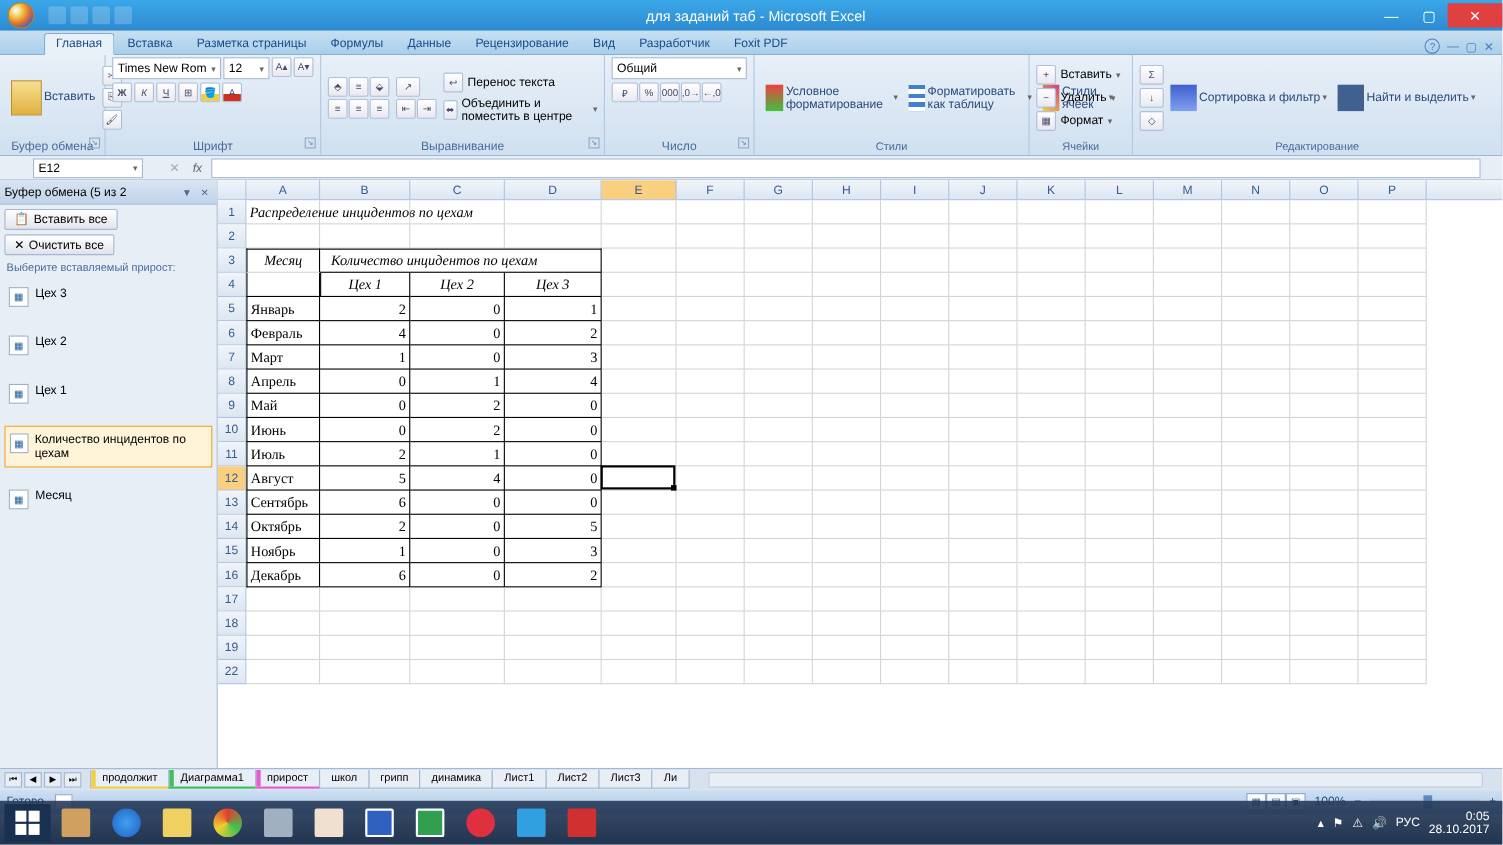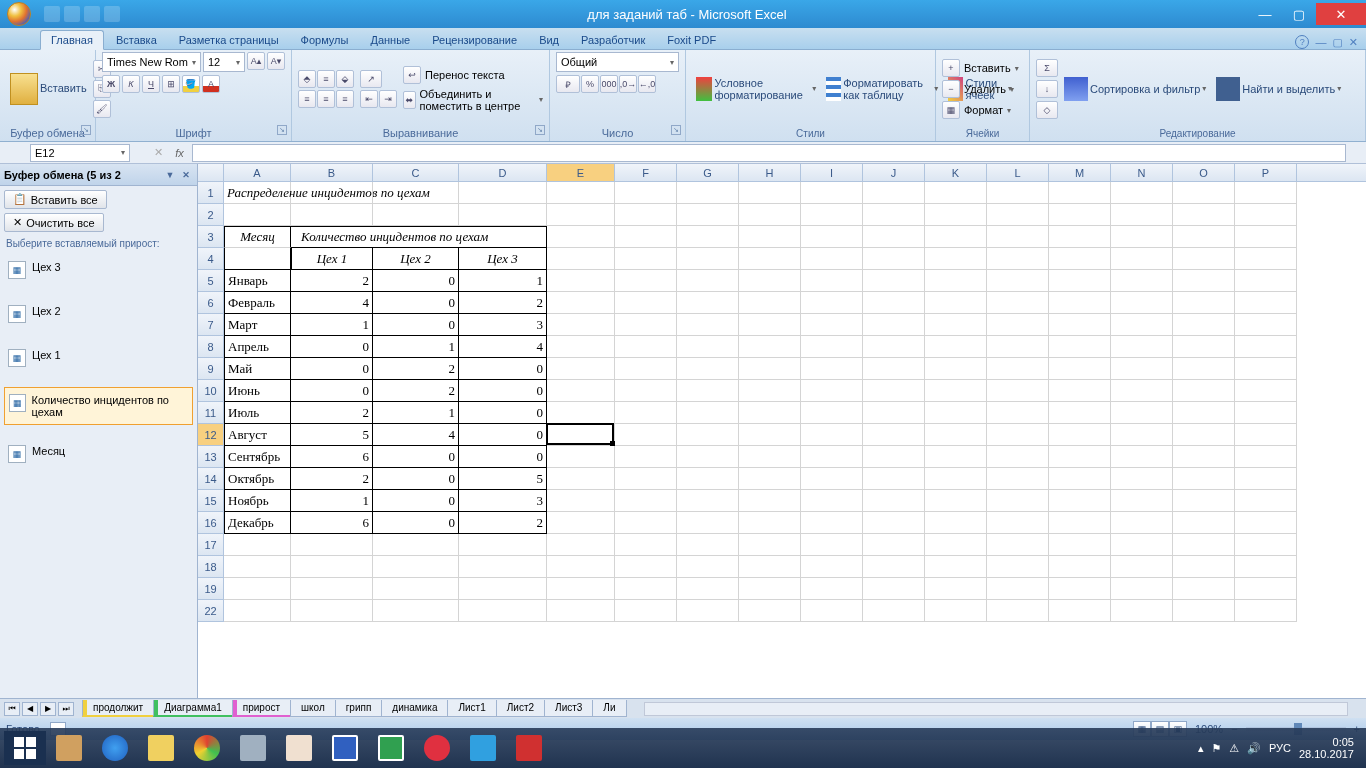--- a/index.html
+++ b/index.html
@@ -43,21 +43,21 @@
 .namebar { height: 22px; background: #e8eef6; display: flex; align-items: center; border-bottom: 1px solid #b0c0d8; padding-left: 30px;}
 .name-box { width: 100px; height: 18px; background: #fff; border: 1px solid #a8b8d0; padding: 0 4px; display:flex; align-items:center; justify-content:space-between;}
 .fx-label { padding: 0 8px; font-style: italic; color: #666; }
 .formula-input { flex: 1; height: 18px; background: #fff; border: 1px solid #a8b8d0; margin-right: 20px; padding:0 4px;}
 
 
 .main { display: flex; height: 534px; }
 
 
 .clip-pane { width: 198px; background: #e8eef6; border-right: 1px solid #a0b4d0; display: flex; flex-direction: column; }
-.clip-head { height: 22px; background: linear-gradient(#d8e4f2,#c0d4ea); display:flex; align-items:center; justify-content:space-between; padding:0 4px; border-bottom:1px solid #a0b4d0; font-size:11px;font-weight:bold;}
+.clip-head { height: 22px; background: linear-gradient(#d8e4f2,#c0d4ea); display:flex; align-items:center; justify-content:space-between; padding:0 4px; border-bottom:1px solid #a0b4d0; font-size:11px;}
 .clip-head-btns { display:flex; gap:2px;}
 .clip-head-btn { width:14px; height:14px; display:flex; align-items:center; justify-content:center; font-size:9px; color:#4a6a9a;}
 .clip-actions { padding: 4px; display: flex; gap: 4px; flex-direction:column; align-items:flex-start;}
 .clip-act-btn { padding: 2px 8px; background: linear-gradient(#fff,#e0e4ea); border: 1px solid #a8b8d0; border-radius: 2px; display:flex; align-items:center; gap:4px;}
 .clip-hint { padding: 2px 6px; color: #4a6a9a; font-size:10px;}
 .clip-items { flex:1; padding: 4px; overflow:auto;}
 .clip-item { padding: 6px 4px; display: flex; align-items: flex-start; gap: 6px; margin-bottom:14px;}
 .clip-item.sel { border: 1px solid #f0a030; background: #fff4d8; }
 .clip-item-ico { width: 18px; height: 18px; background: #fff; border:1px solid #a0b0c0; display:flex; align-items:center; justify-content:center; font-size:9px; color:#2060a0;}
 .clip-foot { padding:4px;}

